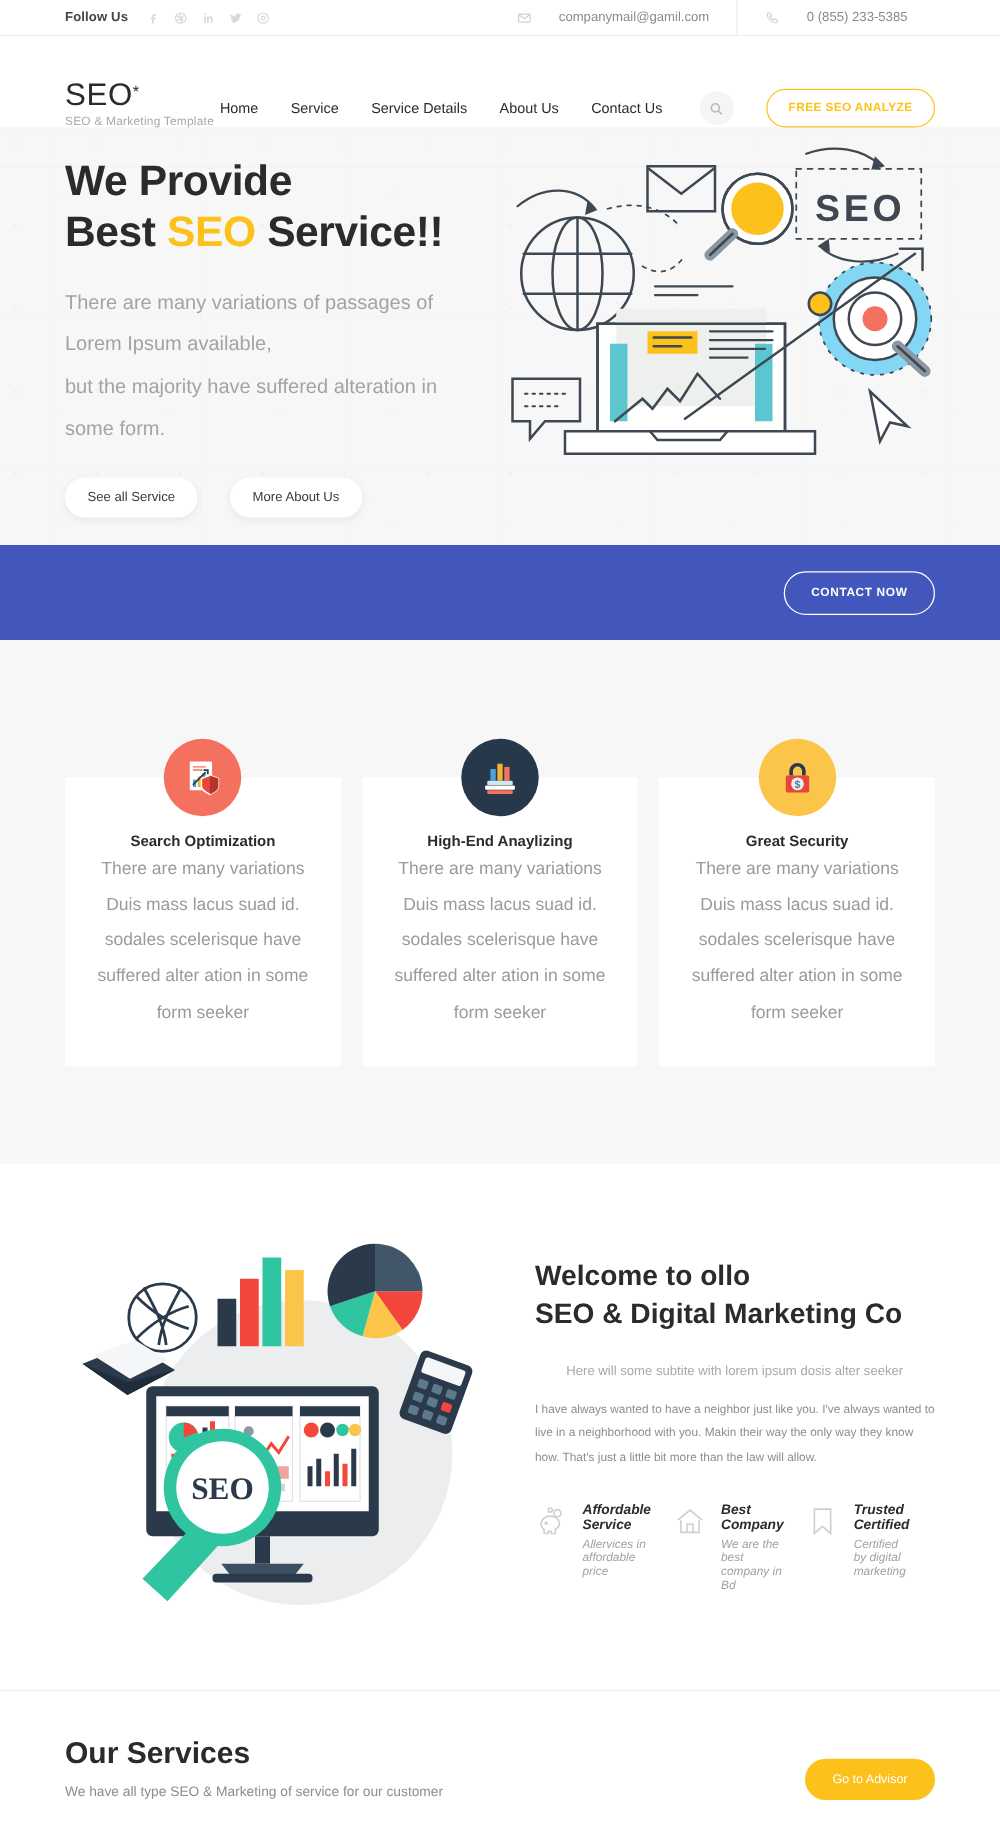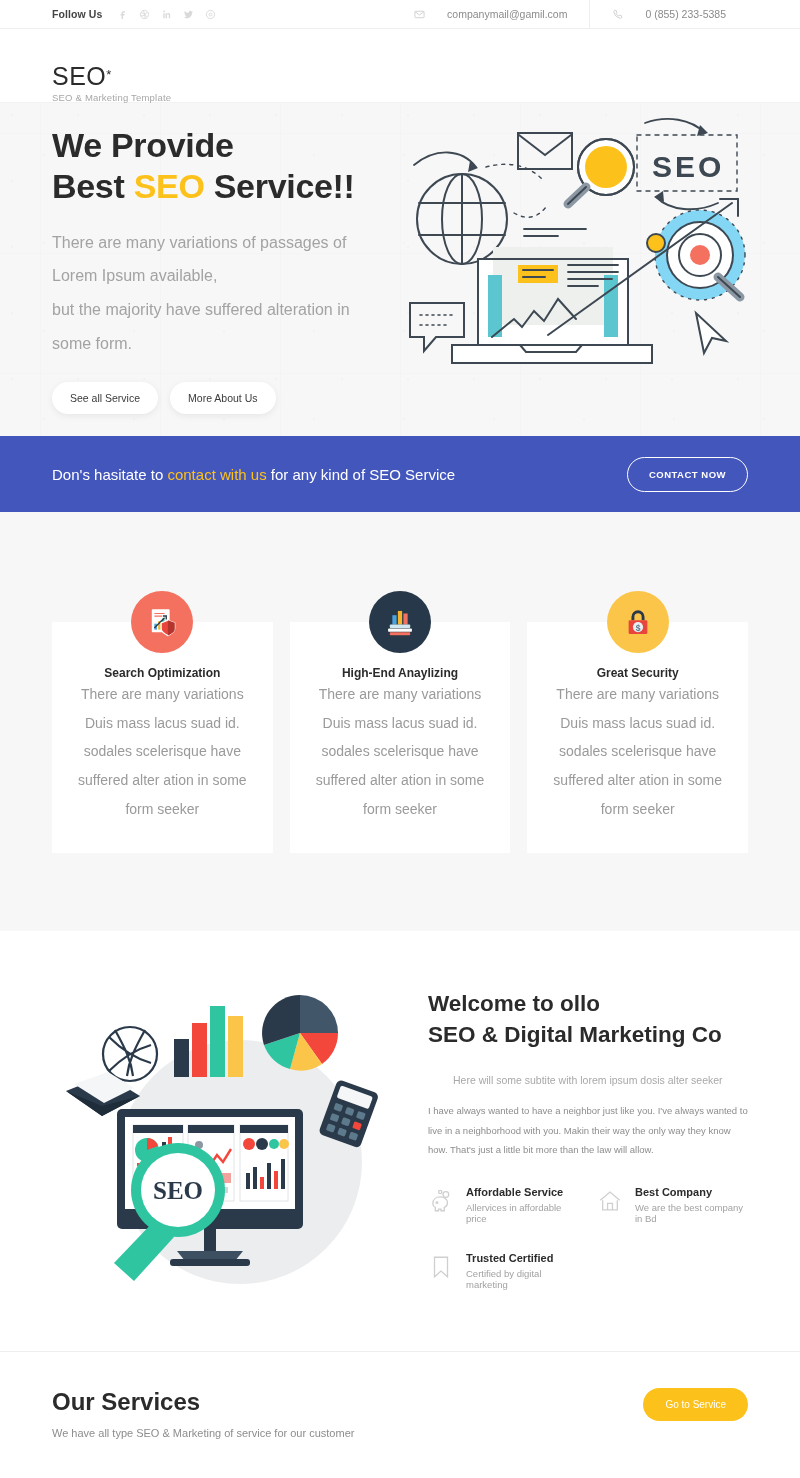--- a/index.html
+++ b/index.html
@@ -90,21 +90,21 @@
     background-size: 120px 120px, 120px 120px;
   }
   .hero-inner { position: relative; width: 800px; padding: 0 52px; display: flex; align-items: center; }
   .hero-copy { width: 340px; }
   .hero-h1 {
     font-size: 34px; line-height: 1.22; font-weight: bold; color: #2b2b2b;
     letter-spacing: -.3px;
   }
   .hero-h1 .accent { color: #fcc21b; }
   .hero-sub { margin-top: 18px; font-size: 16px; line-height: 2.1; color: #a3a3a3; }
-  .hero-btns { margin-top: 22px; display: flex; gap: 12px; }
+  .hero-btns { margin-top: 22px; display: flex; gap: 26px; }
   .pill-btn {
     background: #fff; border: none; border-radius: 20px;
     font-size: 10.5px; color: #3a3a3a; padding: 10px 18px;
     box-shadow: 0 2px 7px rgba(0,0,0,.07);
   }
   .hero-art { position: absolute; right: 30px; top: -18px; width: 370px; }
 
   
   .cta-band {
     background: #4356bc; height: 76px;
@@ -138,29 +138,29 @@
   .card-title { font-size: 12px; font-weight: bold; color: #2b2b2b; }
   .card-text { font-size: 14px; line-height: 2.05; color: #9a9a9a; }
 
   
   .welcome { padding: 56px 52px 60px; display: flex; align-items: center; gap: 10px; }
   .welcome-art { width: 358px; flex: none; }
   .welcome-copy { flex: 1; padding-left: 8px; }
   .welcome-h2 { font-size: 22.5px; font-weight: bold; line-height: 1.35; color: #2b2b2b; }
   .welcome-sub { margin-top: 24px; font-size: 10.5px; color: #a8a8a8; padding-left: 25px; }
   .welcome-para { margin-top: 15px; font-size: 9.5px; line-height: 2.05; color: #8d8d8d; }
-  .perk-grid { margin-top: 26px; display: grid; grid-template-columns: 1fr 1fr; gap: 28px 18px; }
+  .perk-grid { margin-top: 26px; display: grid; grid-template-columns: 1fr 1fr 1fr 1fr; gap: 28px 18px; font-style: italic; }
   .perk { display: flex; gap: 12px; align-items: flex-start; }
   .perk-ic { color: #cfcfcf; flex: none; margin-top: 2px; }
   .perk-title { font-size: 11px; font-weight: bold; color: #2b2b2b; }
   .perk-sub { margin-top: 4px; font-size: 9.5px; color: #a2a2a2; }
 
   
   .services { padding: 36px 52px 0; border-top: 1px solid #eeeeee; }
-  .svc-head { display: flex; align-items: flex-start; }
+  .svc-head { display: flex; align-items: flex-end; }
   .svc-h2 { font-size: 24px; font-weight: bold; color: #2b2b2b; }
   .svc-sub { margin-top: 11px; font-size: 11px; color: #8d8d8d; }
   .svc-btn {
     margin-left: auto; background: #fcc21b; border: none; border-radius: 20px;
     color: #ffffff; font-size: 10px; padding: 11px 22px;
   }
   .svc-cards { display: flex; gap: 17px; margin-top: 42px; }
   .svc-card {
     flex: 1; border: 1px solid #eeeeee; background: #fff;
     padding: 20px 18px 24px; display: flex; align-items: center; gap: 12px;
@@ -221,20 +221,34 @@
       </div>
     </div>
   </div>
 
   <div class="header">
     <div class="brand">
       <div>
         <span class="brand-name">SEO</span><span class="brand-star">*</span>
       </div>
       <div class="brand-tag">SEO &amp; Marketing Template</div>
+    </div>
+    <div class="nav">
+      <a class="nav-link active" href="#">Home</a>
+      <a class="nav-link" href="#">Service</a>
+      <a class="nav-link" href="#">Service Details</a>
+      <a class="nav-link" href="#">About Us</a>
+      <a class="nav-link" href="#">Contact Us</a>
+      <div class="search-btn">
+        <svg width="12" height="12" viewBox="0 0 24 24" fill="none" stroke="currentColor" stroke-width="2.4">
+            <circle cx="10.5" cy="10.5" r="6.5"></circle>
+            <path d="M15.5 15.5L21 21"></path>
+          </svg>
+      </div>
+      <button class="analyze-btn">FREE SEO ANALYZE</button>
     </div>
   </div>
 
   <div class="hero">
     <div class="hero-pattern"></div>
     <div class="hero-inner">
       <div class="hero-copy">
         <h1 class="hero-h1">
           <span>We Provide</span><br>
           <span>Best </span><span class="accent">SEO</span><span> Service!!</span>
@@ -308,23 +322,20 @@
 
             <path d="M296 206l8 40 8-15 14 3z" fill="#fff"></path>
           </g>
           <text x="252" y="70" font-family="'Liberation Sans', sans-serif" font-size="30" font-weight="bold" fill="#3d4852" letter-spacing="3">SEO</text>
         </svg>
       </div>
     </div>
   </div>
 
   <div class="cta-band">
-    <div class="cta-text">
-      <span>Don's hasitate to </span><span class="accent">contact with us</span><span> for any kind of SEO Service</span>
-    </div>
     <button class="cta-btn">CONTACT NOW</button>
   </div>
 
   <div class="features">
     <div class="cards">
 
       <div class="card">
         <div class="card-icon" style="background:#f4705f">
           <svg width="34" height="34" viewBox="0 0 40 40">
             <rect x="8" y="5" width="21" height="27" rx="1" fill="#fff"></rect>
@@ -535,21 +546,21 @@
       </div>
     </div>
   </div>
 
   <div class="services">
     <div class="svc-head">
       <div>
         <h2 class="svc-h2">Our Services</h2>
         <div class="svc-sub">We have all type SEO &amp; Marketing of service for our customer</div>
       </div>
-      <button class="svc-btn">Go to Service</button>
+      <button class="svc-btn">Go to Advisor</button>
     </div>
     <div class="svc-cards">
 
       <div class="svc-card">
         
         
       </div>
 
       <div class="svc-card">
         

